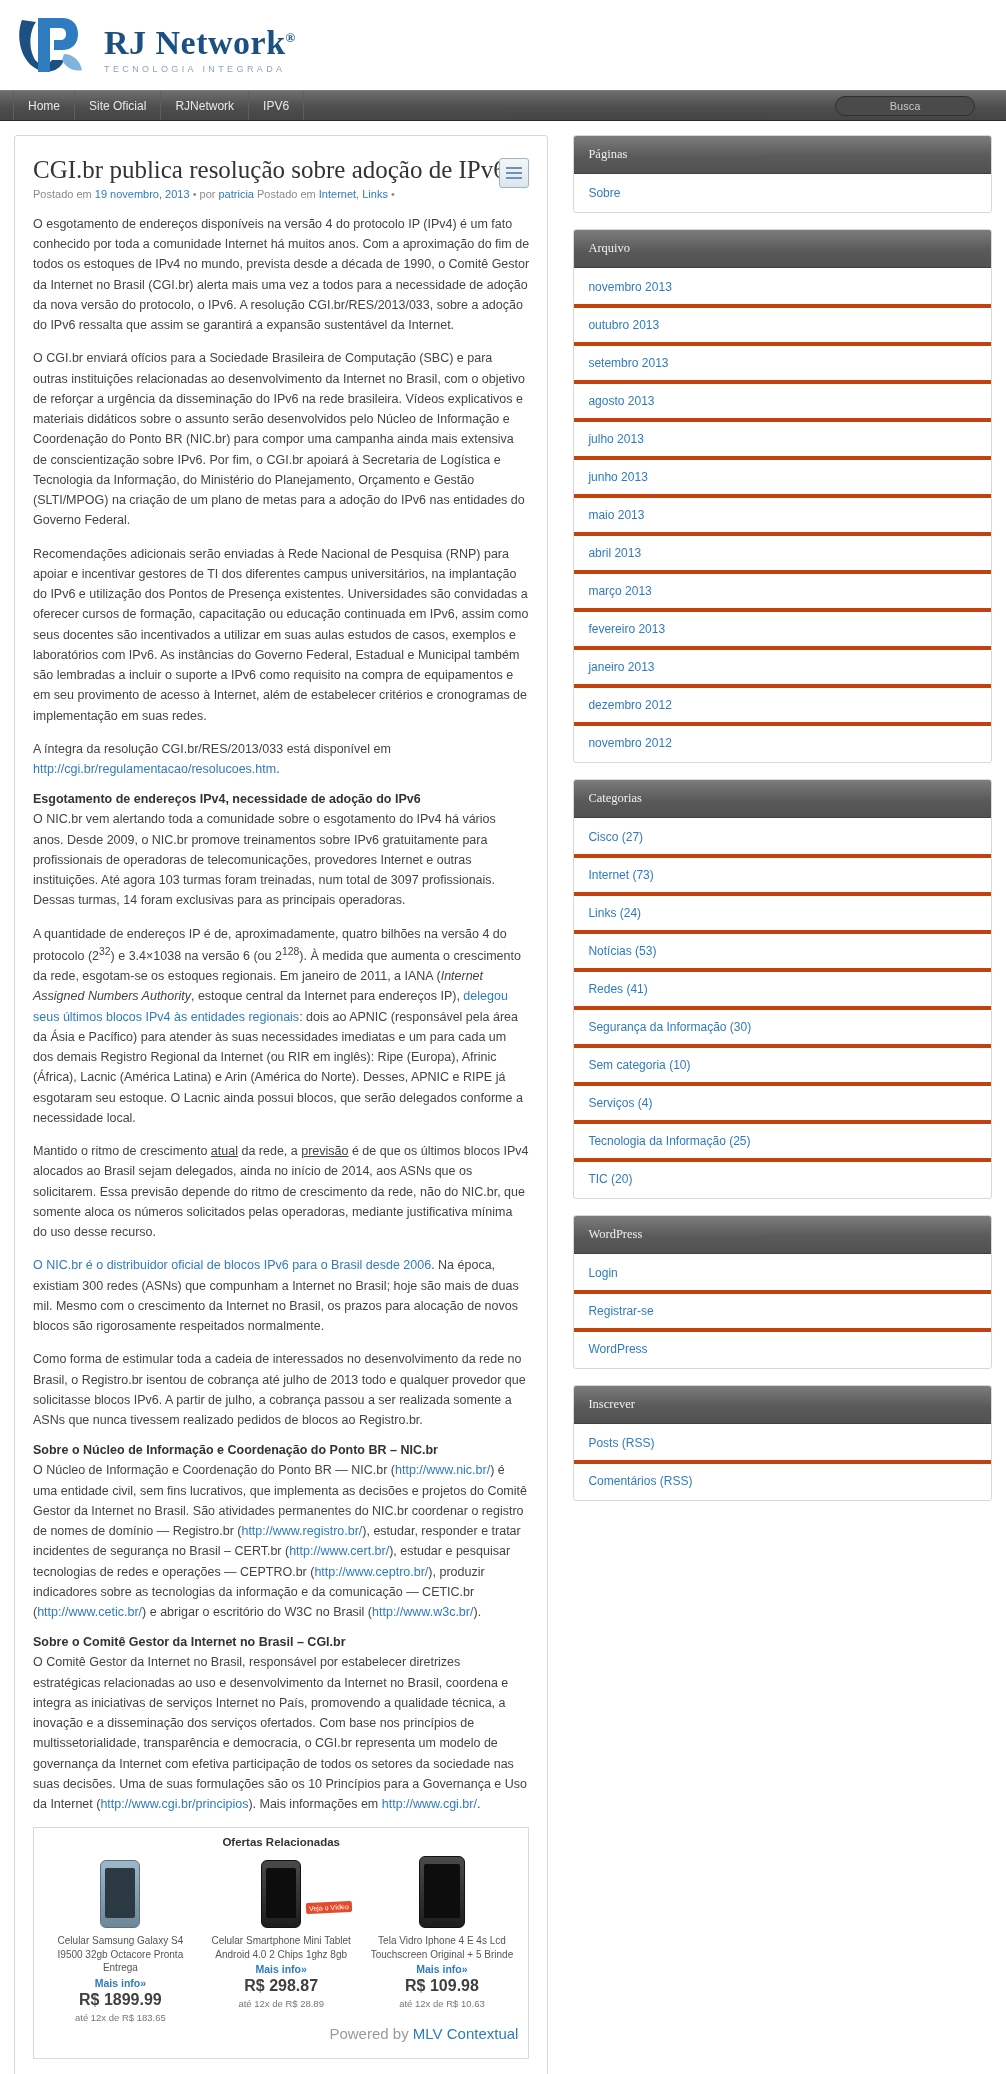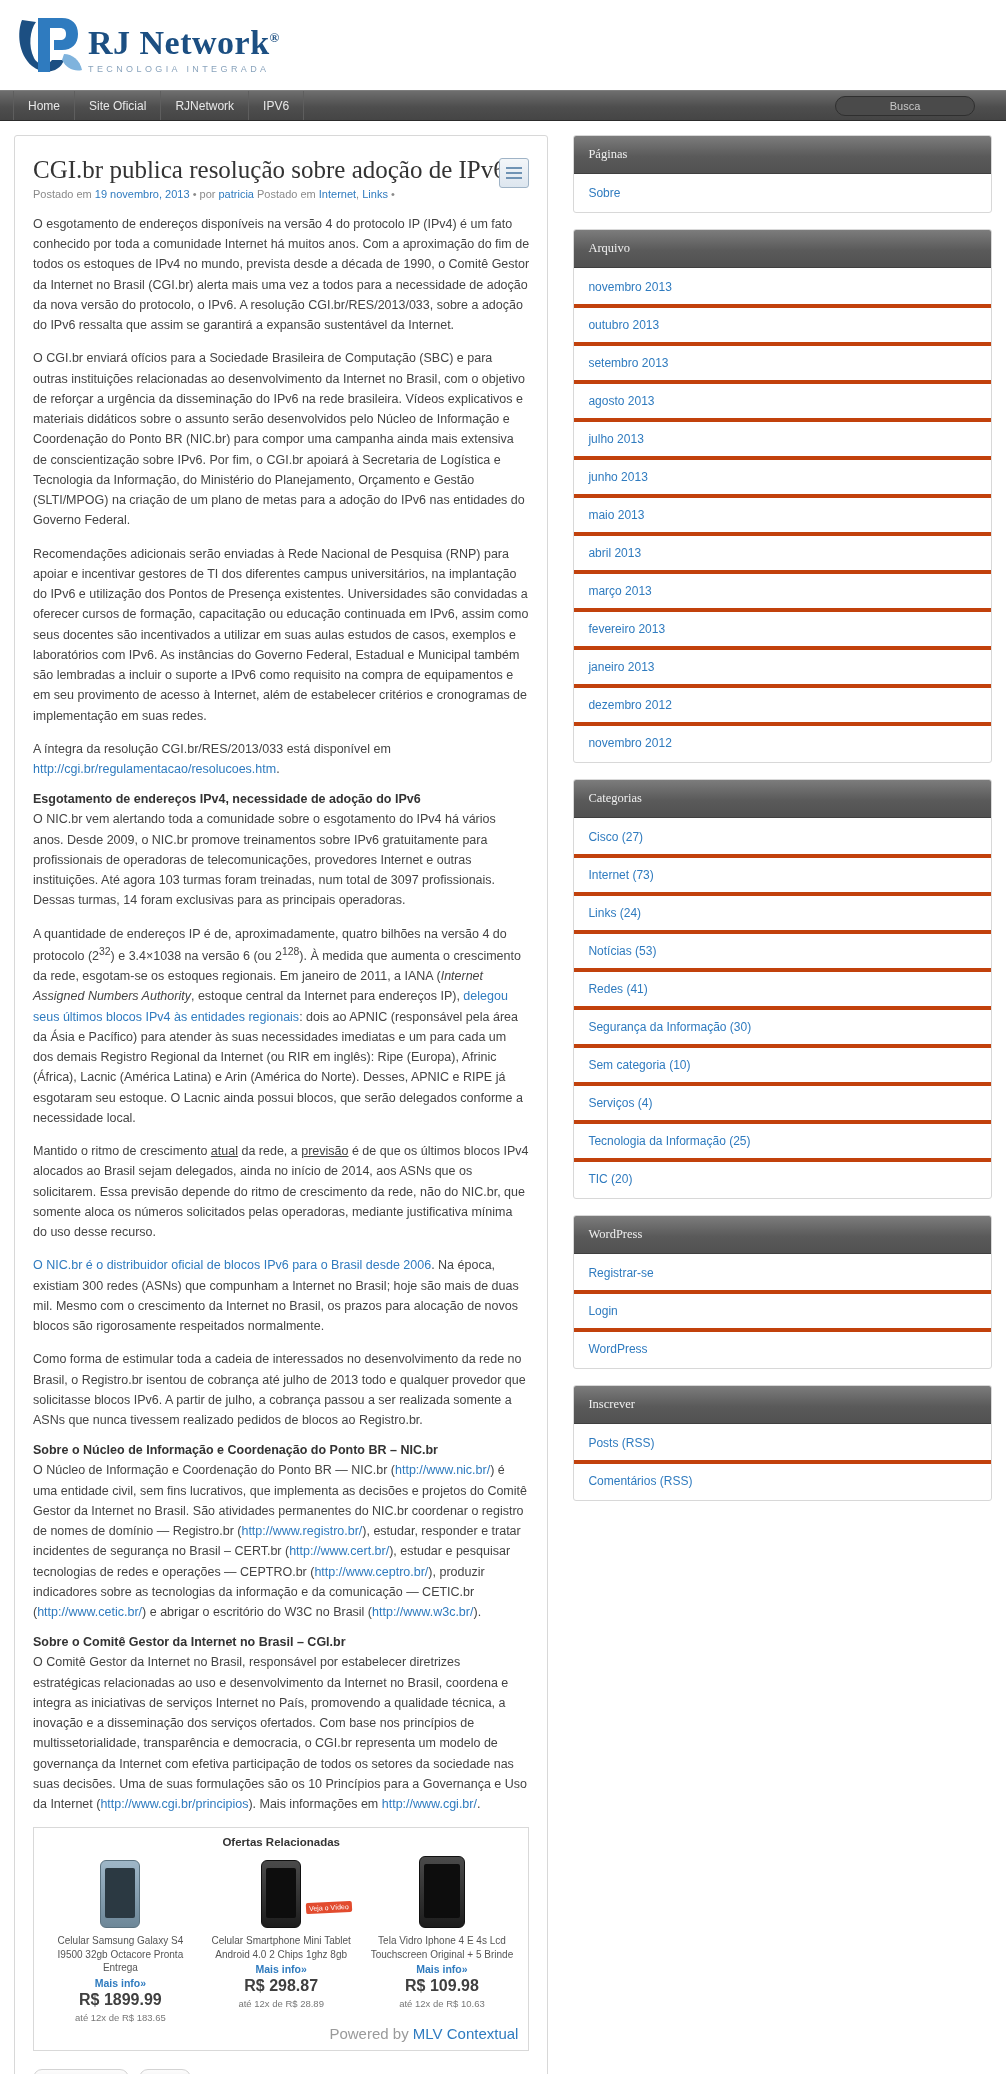--- a/index.html
+++ b/index.html
@@ -12,21 +12,21 @@
   .page { width: 1006px; position: relative; background:#fff; }
 
   
   .header {
     height: 90px;
     padding: 10px 0 0 14px;
     background: #ffffff;
   }
   .logo-wrap { display: flex; align-items: flex-start; }
   .logo-mark { width: 74px; height: 72px; position: relative; }
-  .logo-text { margin-left: 0; padding-top: 14px; }
+  .logo-text { margin-left: 16px; padding-top: 14px; }
   .logo-title {
     font-family: "Liberation Serif", serif;
     font-size: 34px; font-weight: bold; color: #1c4f82;
     letter-spacing: .5px; position: relative; display:inline-block;
   }
   .logo-reg { font-size: 13px; vertical-align: super; }
   .logo-sub {
     font-size: 9px; color: #8aa4bd; letter-spacing: 3.4px;
     margin-top: 2px; font-family: "Liberation Sans", sans-serif;
   }
@@ -109,21 +109,21 @@
   .post-body a { color: #2f7bbf; text-decoration: none; }
   .post-body h3 {
     font-size: 12.5px; color: #333; margin: 2px 0 3px 0; font-weight: bold;
   }
   .u { text-decoration: underline; }
 
   
   .ads {
     border: 1px solid #d9d9d9;
     margin-top: 6px;
-    padding: 8px 6px 8px 6px;
+    padding: 8px 6px 16px 6px;
     background: #fff;
   }
   .ads-title {
     text-align: center; font-size: 11.5px; font-weight: bold;
     color: #333; margin-bottom: 8px;
   }
   .ads-row { display: flex; }
   .ad {
     width: 33.33%; text-align: center; padding: 0 6px;
     position: relative;
@@ -365,22 +365,22 @@
           <a class="w-item">Sem categoria (10)</a>
           <a class="w-item">Serviços (4)</a>
           <a class="w-item">Tecnologia da Informação (25)</a>
           <a class="w-item">TIC (20)</a>
         </div>
       </div>
 
       <div class="widget">
         <div class="widget-head">WordPress</div>
         <div class="widget-body">
+          <a class="w-item">Login</a>
           <a class="w-item">Registrar-se</a>
-          <a class="w-item">Login</a>
           <a class="w-item">WordPress</a>
         </div>
       </div>
 
       <div class="widget">
         <div class="widget-head">Inscrever</div>
         <div class="widget-body">
           <a class="w-item">Posts (RSS)</a>
           <a class="w-item">Comentários (RSS)</a>
         </div>

